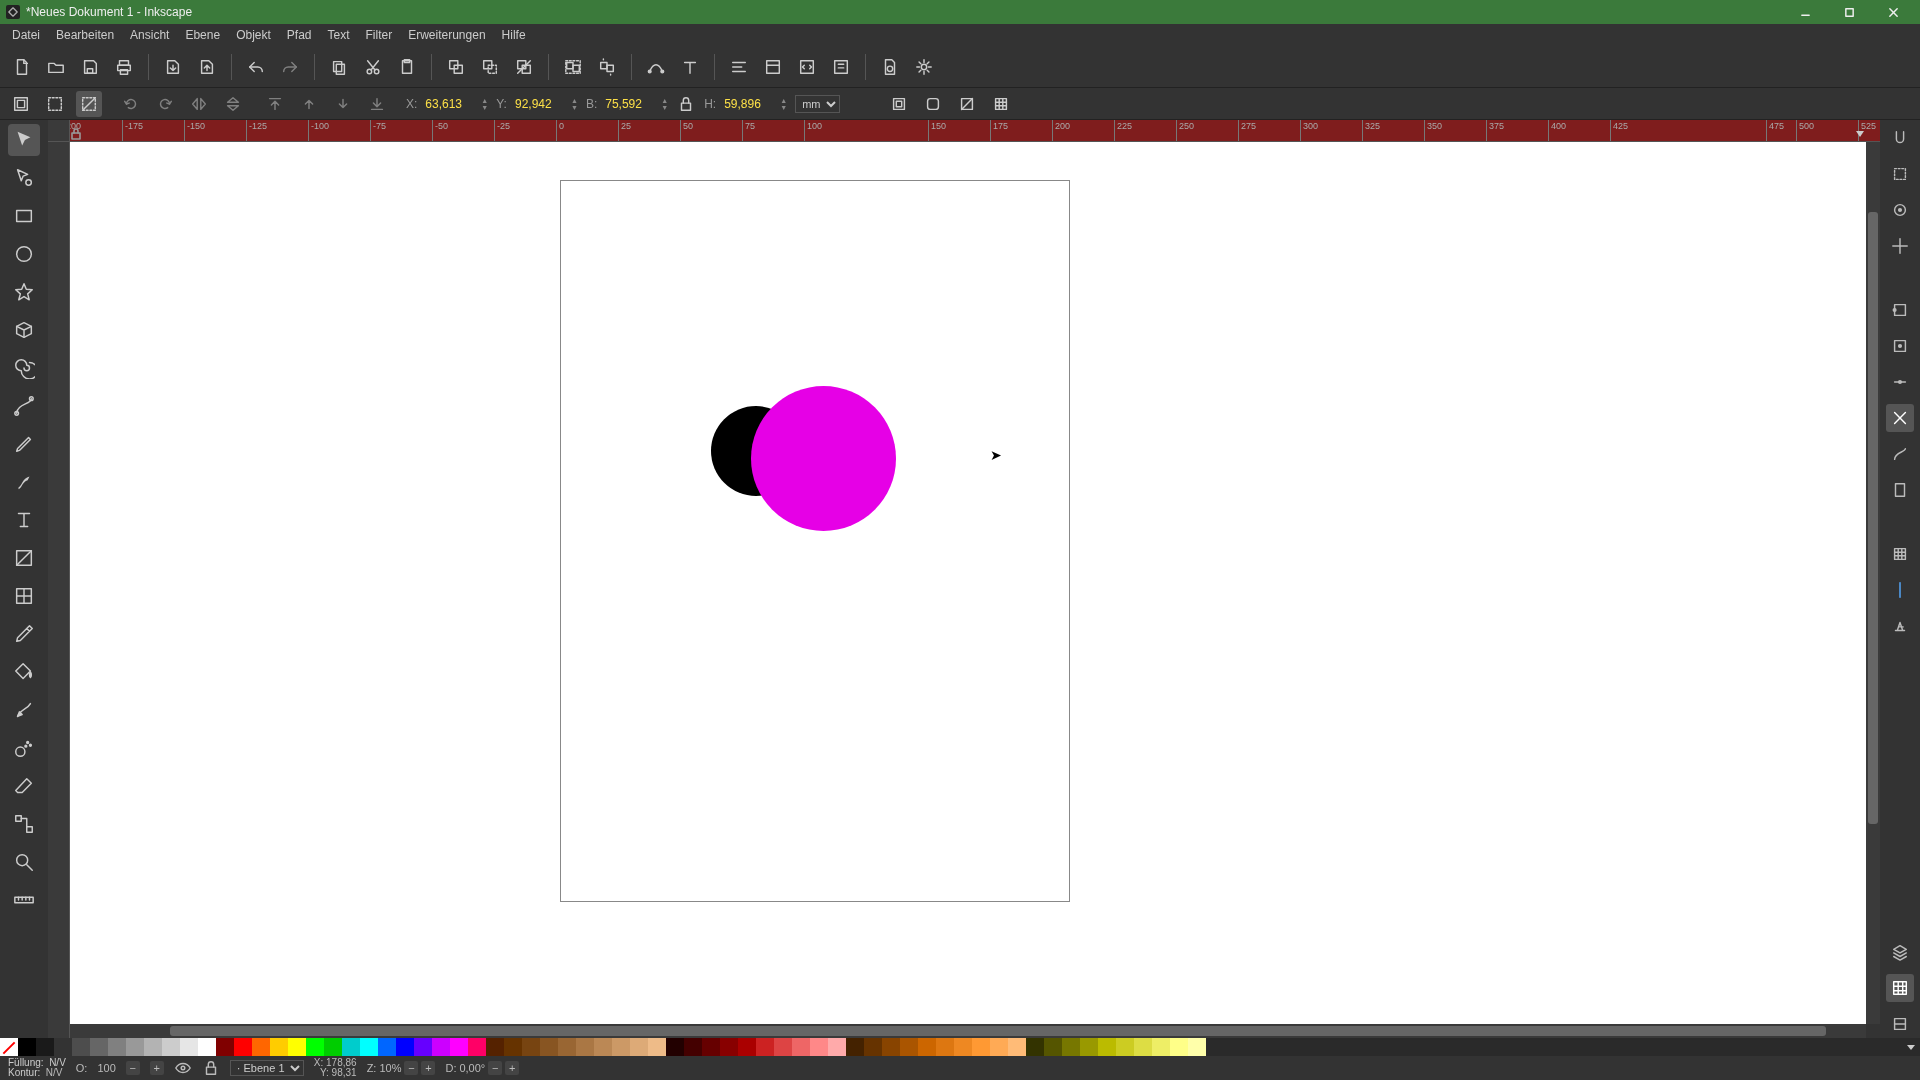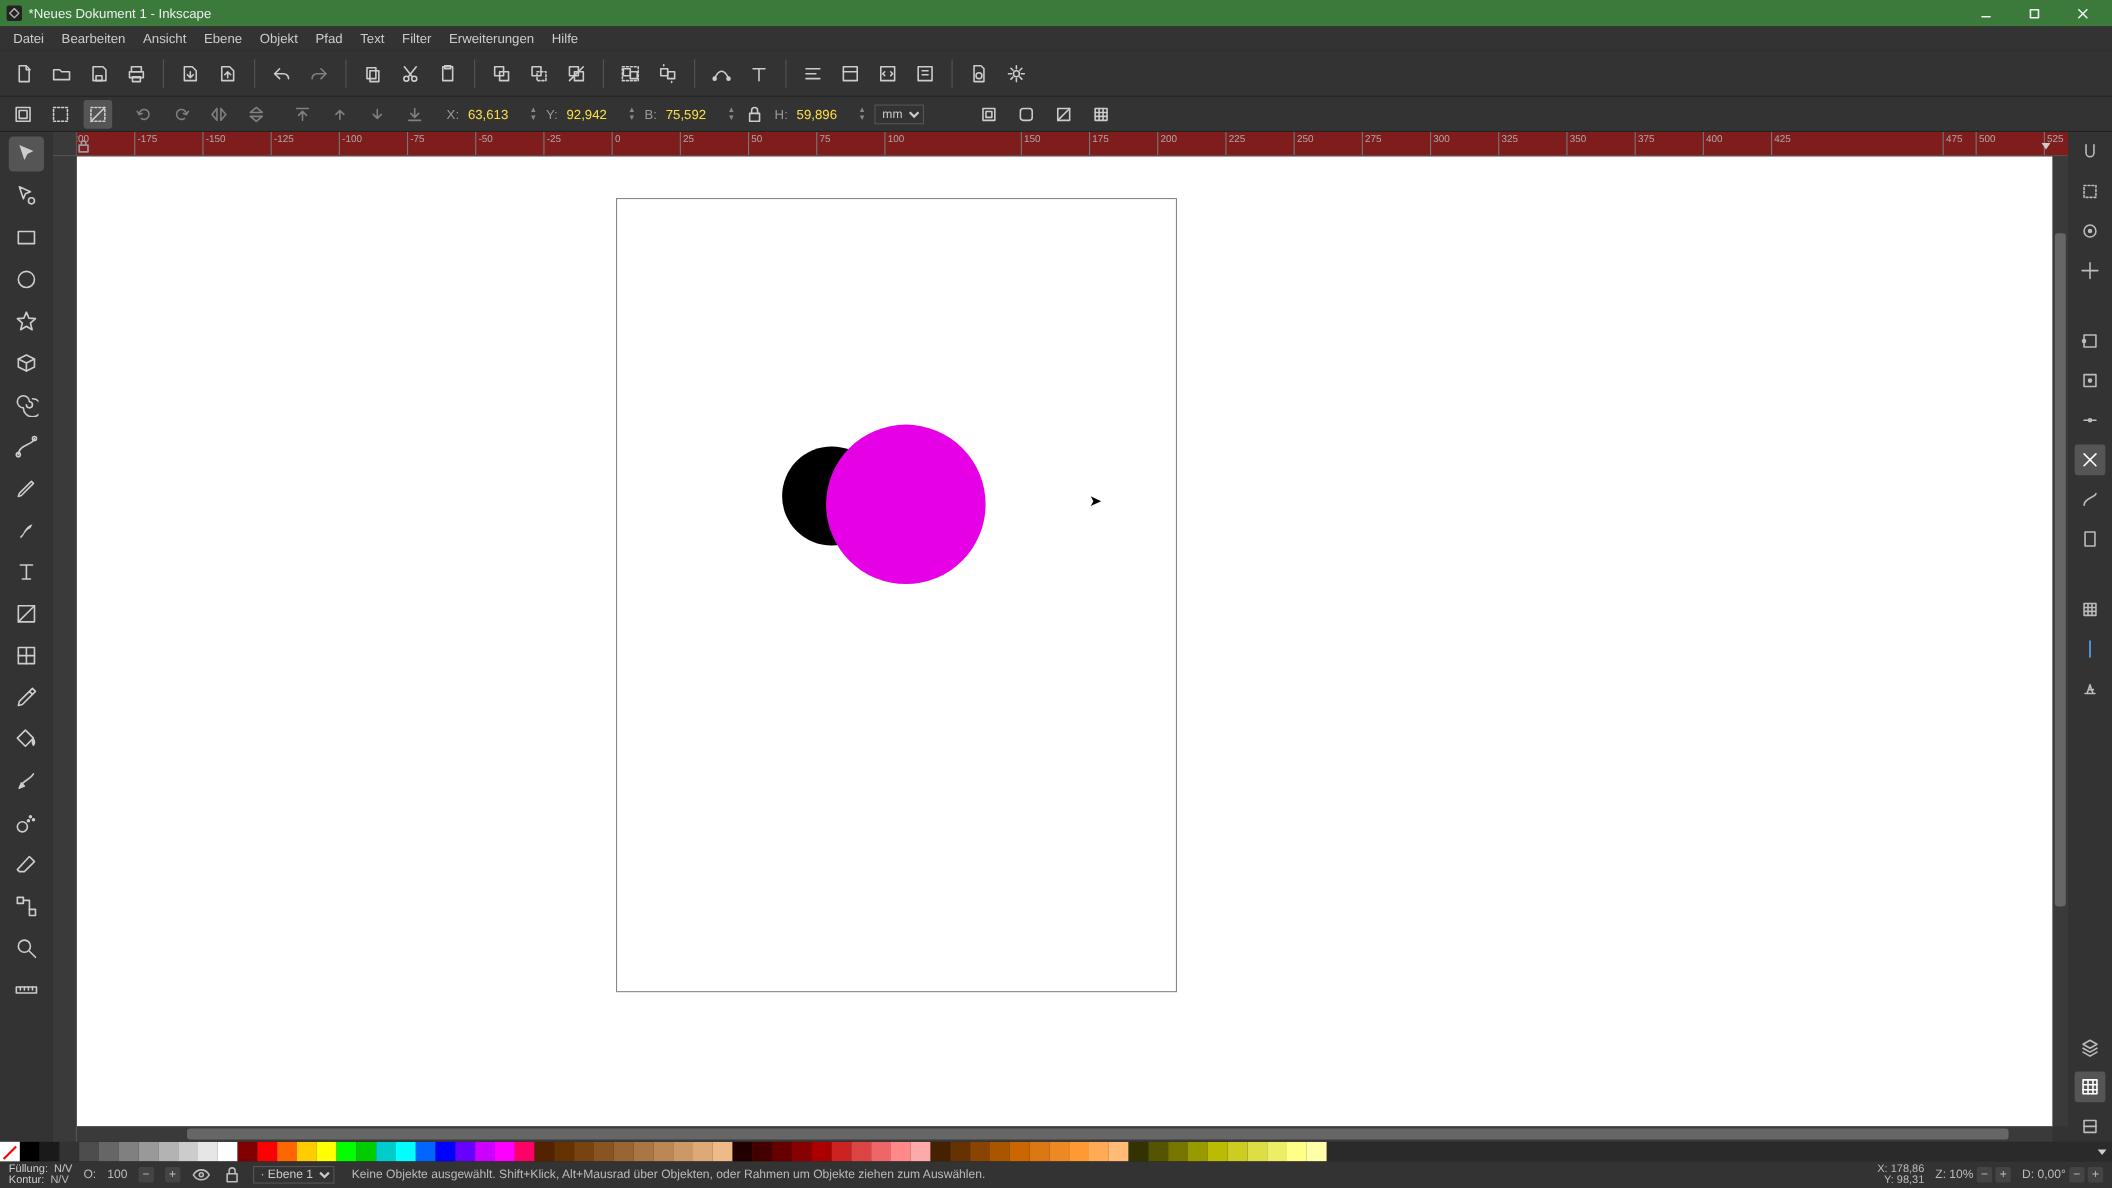--- a/index.html
+++ b/index.html
@@ -789,21 +789,20 @@
   <div class="pm">+</div>
   <div class="eye"><svg viewBox="0 0 20 20">
         <path d="M2 10s3-5 8-5 8 5 8 5-3 5-8 5-8-5-8-5z"></path>
         <circle cx="10" cy="10" r="2"></circle>
       </svg></div>
   <div class="padl"><svg viewBox="0 0 20 20">
         <rect x="5" y="9" width="10" height="8"></rect>
         <path d="M7 9V6a3 3 0 016 0v3"></path>
       </svg></div>
   <select><option>· Ebene 1</option></select>
-  <div class="msg">Keine Objekte ausgewählt. Shift+Klick, Alt+Mausrad über Objekten, oder Rahmen um Objekte ziehen zum Auswählen.</div>
   <div class="coord">
     <span><span>X:</span> <span>178,86</span></span>
     <span><span>Y:</span> <span>98,31</span></span>
   </div>
   <div class="zoom">
     <span>Z:</span>
     <span>10%</span>
     <div class="pm">−</div>
       <div class="pm">+</div>
   </div>

